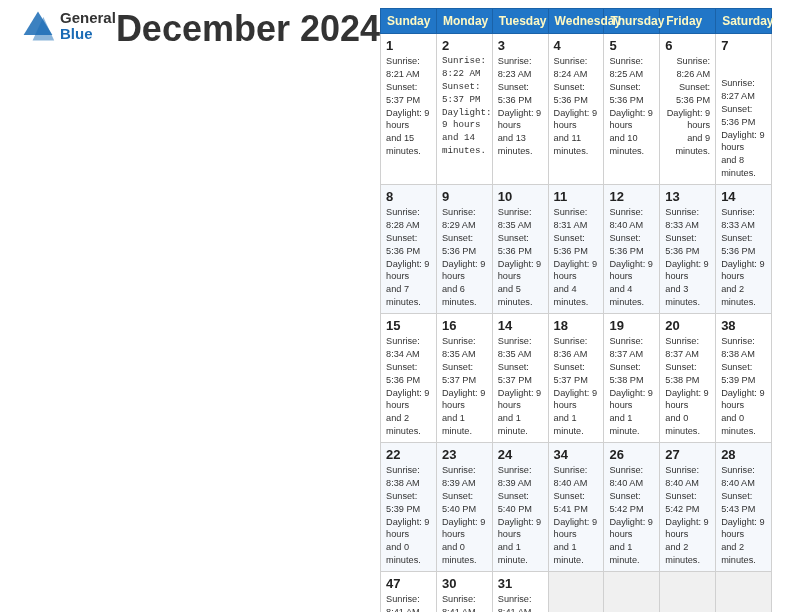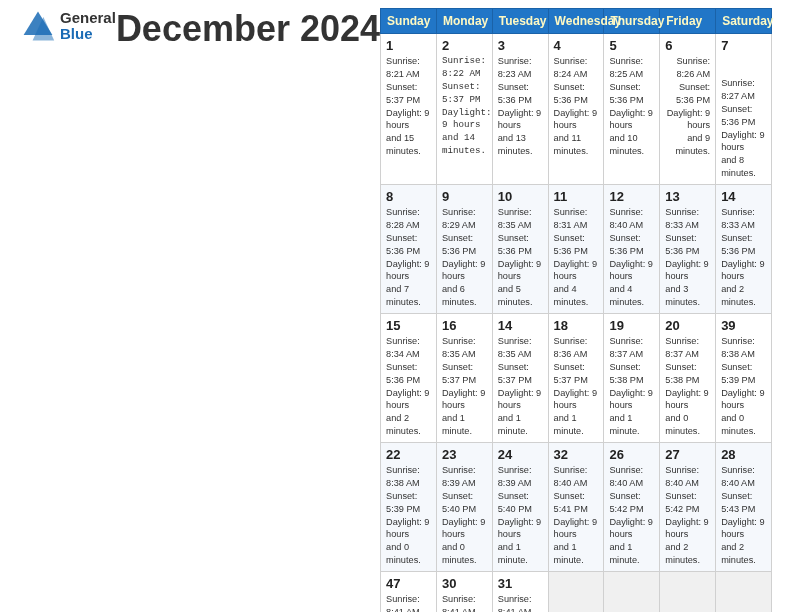--- a/index.html
+++ b/index.html
@@ -279,21 +279,21 @@
 and 1 minute.</div>
           </td>
           <td>
             <span class="day-number">20</span>
             <div class="day-detail" style="white-space: pre-line;">Sunrise: 8:37 AM
 Sunset: 5:38 PM
 Daylight: 9 hours
 and 0 minutes.</div>
           </td>
           <td>
-            <span class="day-number">39</span>
+            <span class="day-number">38</span>
             <div class="day-detail" style="white-space: pre-line;">Sunrise: 8:38 AM
 Sunset: 5:39 PM
 Daylight: 9 hours
 and 0 minutes.</div>
           </td>
         </tr>
         <tr>
           <td>
             <span class="day-number">22</span>
             <div class="day-detail" style="white-space: pre-line;">Sunrise: 8:38 AM
@@ -309,21 +309,21 @@
 and 0 minutes.</div>
           </td>
           <td>
             <span class="day-number">24</span>
             <div class="day-detail" style="white-space: pre-line;">Sunrise: 8:39 AM
 Sunset: 5:40 PM
 Daylight: 9 hours
 and 1 minute.</div>
           </td>
           <td>
-            <span class="day-number">32</span>
+            <span class="day-number">34</span>
             <div class="day-detail" style="white-space: pre-line;">Sunrise: 8:40 AM
 Sunset: 5:41 PM
 Daylight: 9 hours
 and 1 minute.</div>
           </td>
           <td>
             <span class="day-number">26</span>
             <div class="day-detail" style="white-space: pre-line;">Sunrise: 8:40 AM
 Sunset: 5:42 PM
 Daylight: 9 hours

